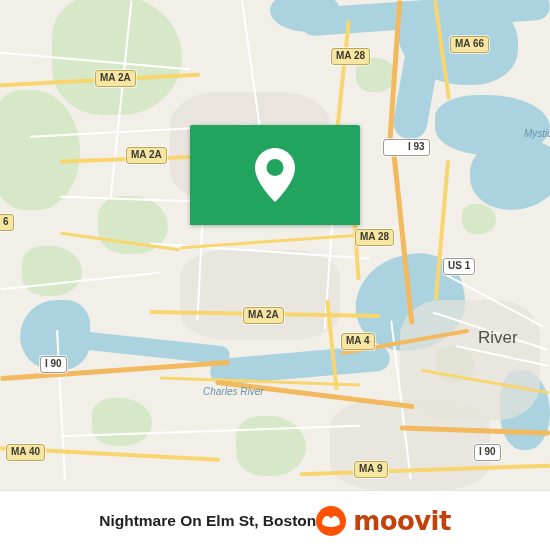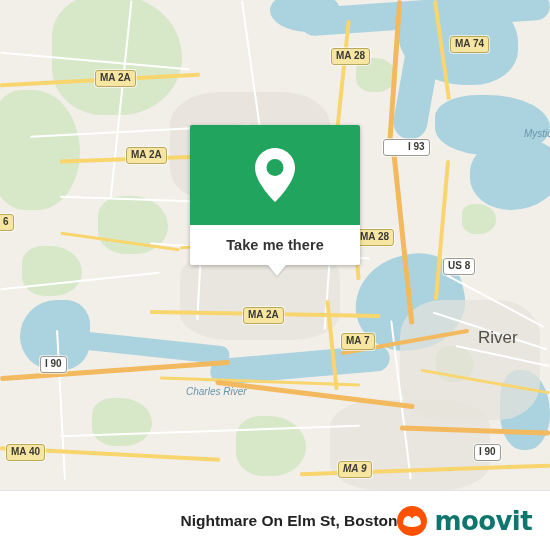--- a/index.html
+++ b/index.html
@@ -171,21 +171,21 @@
   .footer {
     position: absolute;
     left: 0;
     top: 490px;
     width: 550px;
     height: 60px;
     background: #ffffff;
     border-top: 1px solid #e3e3e3;
     display: flex;
     align-items: center;
-    justify-content: flex-end;
+    justify-content: center;
     padding: 8px 18px;
     box-sizing: border-box;
   }
   .footer-title {
     color: #222222;
     font-size: 15.5px;
     font-weight: bold;
   }
   .brand {
     display: flex;
@@ -195,21 +195,21 @@
   .brand-mark {
     width: 30px;
     height: 30px;
     border-radius: 50%;
     background: #ff5100;
     display: flex;
     align-items: center;
     justify-content: center;
   }
   .brand-name {
-    color: #0f766e;
+    color: #c2410c;
     font-size: 26px;
     font-weight: bold;
     letter-spacing: -0.6px;
     font-family: "DejaVu Sans", sans-serif;
   }
 </style>
 </head>
 <body>
 
 <div class="screen">
@@ -276,50 +276,46 @@
     <div class="road-major" style="left:420px;top:380px;width:130px;height:3px;transform:rotate(10deg);"></div>
 
     <div class="road-motorway" style="left:392px;top:0px;width:5px;height:150px;transform:rotate(4deg);"></div>
     <div class="road-motorway" style="left:400px;top:145px;width:5px;height:180px;transform:rotate(-6deg);"></div>
     <div class="road-motorway" style="left:0px;top:368px;width:230px;height:5px;transform:rotate(-4deg);"></div>
     <div class="road-motorway" style="left:215px;top:392px;width:200px;height:5px;transform:rotate(7deg);"></div>
     <div class="road-motorway" style="left:400px;top:428px;width:150px;height:5px;transform:rotate(2deg);"></div>
     <div class="road-motorway" style="left:340px;top:340px;width:130px;height:4px;transform:rotate(-10deg);"></div>
 
     <div class="place-label big" style="left:478px;top:328px;">River</div>
-    <div class="water-label" style="left:186px;top:386px;text-align:right;">Charles River</div>
+    <div class="water-label" style="left:203px;top:386px;text-align:right;">Charles River</div>
     <div class="water-label" style="left:524px;top:128px;">Mystic</div>
 
-    <div class="shield" style="left:450px;top:36px;">MA 74</div>
+    <div class="shield" style="left:450px;top:36px;">MA 66</div>
     <div class="shield" style="left:331px;top:48px;">MA 28</div>
     <div class="shield" style="left:95px;top:70px;">MA 2A</div>
     <div class="shield" style="left:126px;top:147px;">MA 2A</div>
     <div class="shield white" style="left:383px;top:139px;padding-left:24px;">I 93</div>
     <div class="shield" style="left:-2px;top:214px;">6</div>
     <div class="shield" style="left:355px;top:229px;">MA 28</div>
-    <div class="shield white" style="left:443px;top:258px;">US 8</div>
+    <div class="shield white" style="left:443px;top:258px;">US 1</div>
     <div class="shield" style="left:243px;top:307px;">MA 2A</div>
-    <div class="shield" style="left:341px;top:333px;">MA 7</div>
+    <div class="shield" style="left:341px;top:333px;">MA 4</div>
     <div class="shield white" style="left:40px;top:356px;">I 90</div>
     <div class="shield" style="left:6px;top:444px;">MA 40</div>
     <div class="shield white" style="left:474px;top:444px;">I 90</div>
-    <div class="shield" style="left:338px;top:461px;font-style:italic;">MA 9</div>
+    <div class="shield" style="left:354px;top:461px;">MA 9</div>
 
     <div class="popup">
       <div class="popup-top">
         <span class="pin-icon">
           <svg width="48" height="60" viewBox="0 0 48 60">
             <path d="M24 3 C13 3 4 12 4 23 C4 38 24 57 24 57 C24 57 44 38 44 23 C44 12 35 3 24 3 Z" fill="#ffffff"></path>
             <circle cx="24" cy="22.5" r="8.5" fill="#21a45d"></circle>
           </svg>
         </span>
-      </div>
-      <div class="popup-bottom">
-        <span class="cta">Take me there</span>
-        <span class="popup-tail"></span>
       </div>
     </div>
 
   </div>
 
   <div class="footer">
     <div class="footer-title">Nightmare On Elm St, Boston</div>
     <div class="brand">
       <span class="brand-mark">
         <svg width="20" height="14" viewBox="0 0 20 14">

